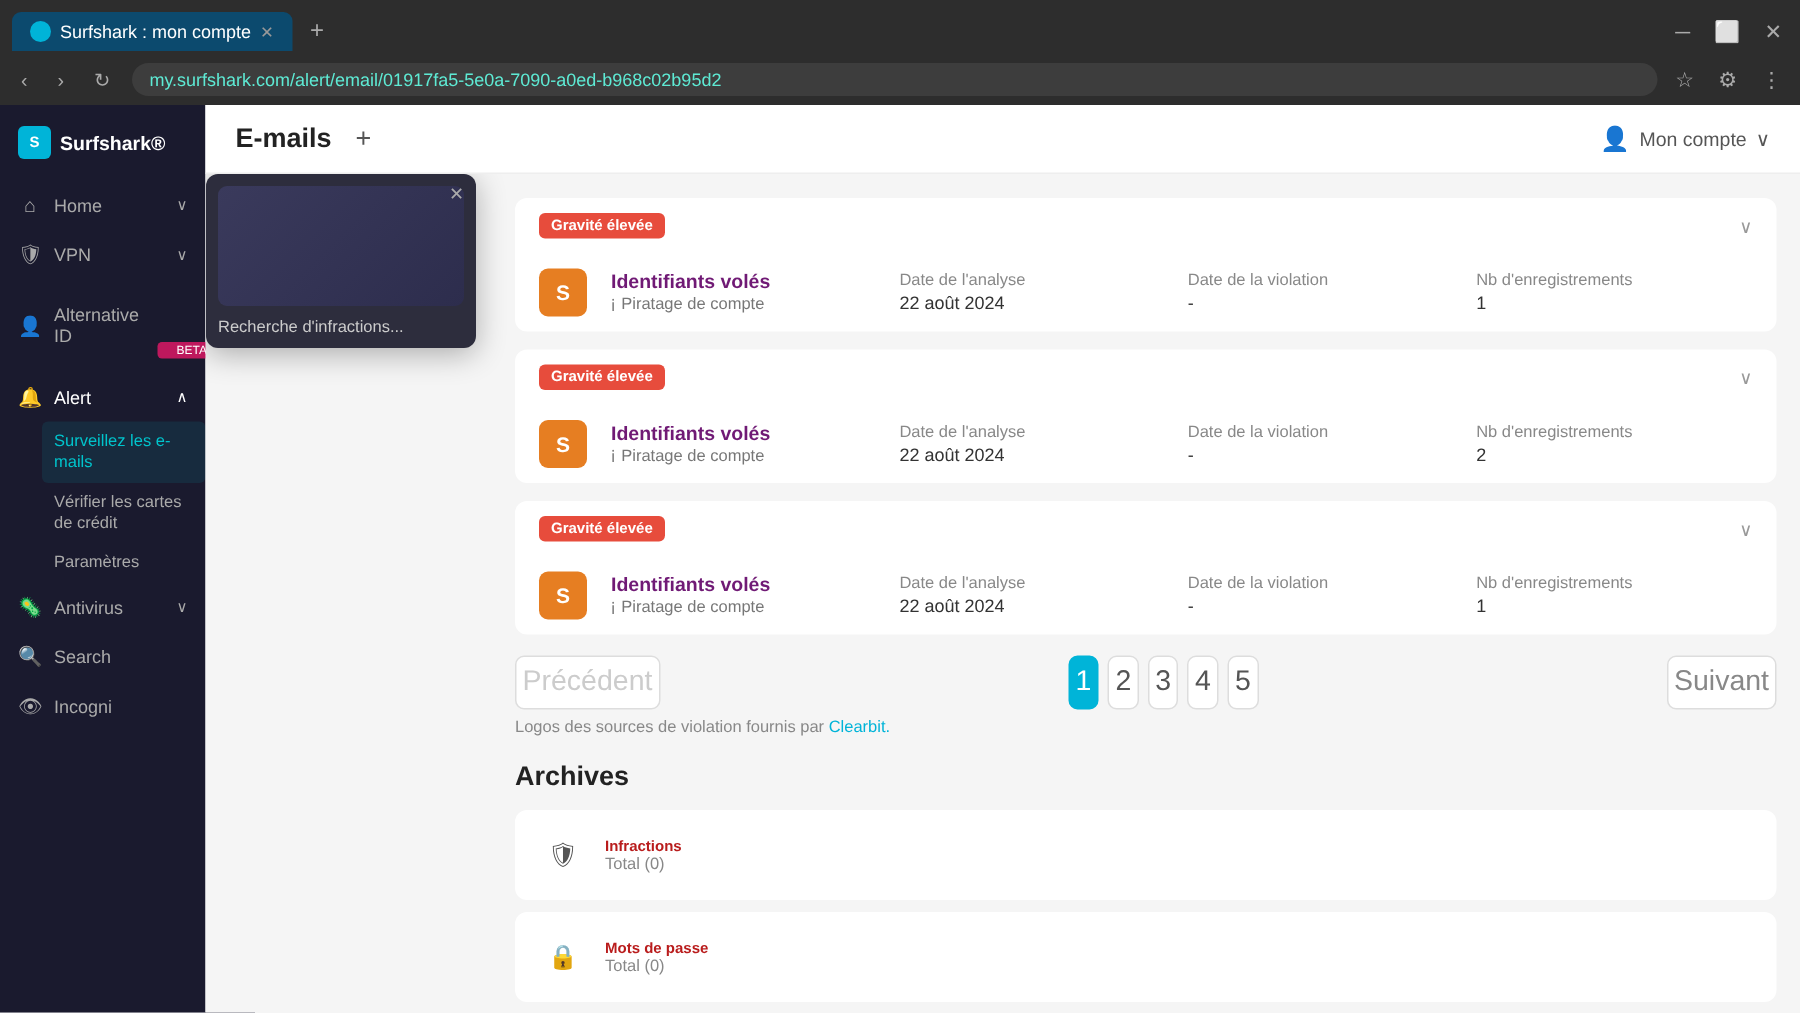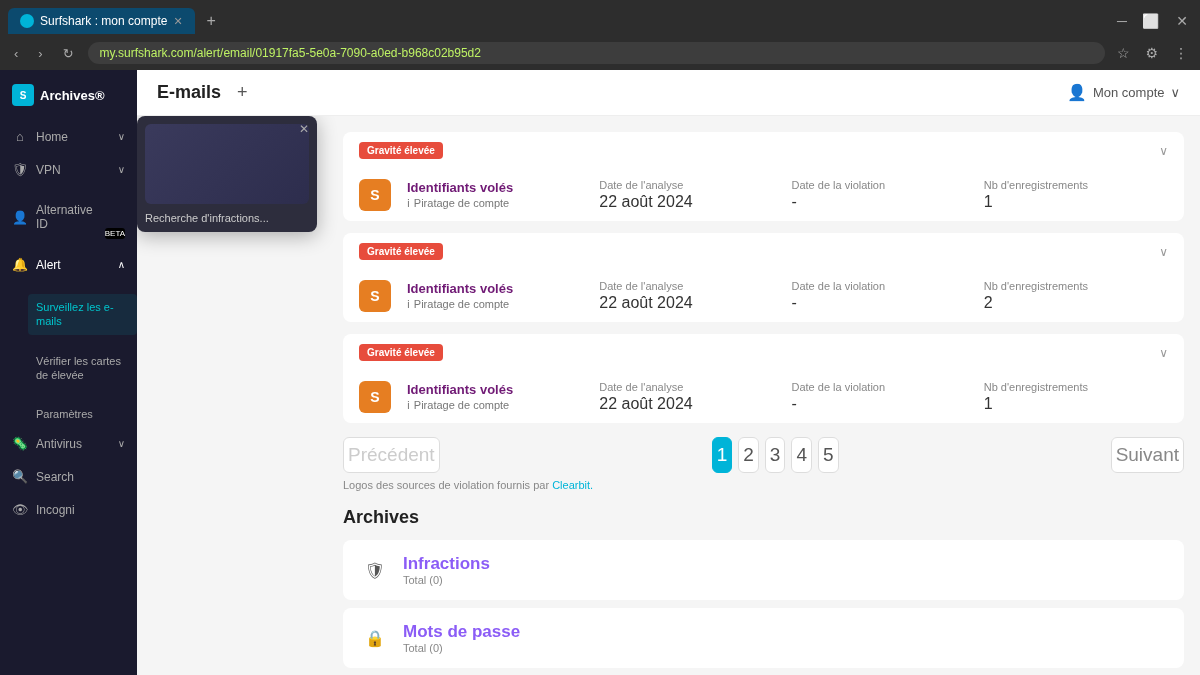--- a/index.html
+++ b/index.html
@@ -27,23 +27,23 @@
     .logo-text { color: #fff; font-size: 13px; font-weight: 700; }
     .logo-icon { width: 22px; height: 22px; background: #00b4d8; border-radius: 4px; display: flex; align-items: center; justify-content: center; }
     .logo-shark { color: #fff; font-size: 10px; font-weight: bold; }
 
     .nav-item { display: flex; align-items: center; justify-content: space-between; padding: 9px 12px; cursor: pointer; font-size: 12px; color: #aaa; }
     .nav-item.active { color: #fff; }
     .nav-item-left { display: flex; align-items: center; gap: 8px; }
     .nav-icon { font-size: 13px; width: 16px; text-align: center; }
     .chevron { font-size: 10px; }
     .nav-sub { padding-left: 36px; }
-    .nav-sub-item { padding: 6px 12px 6px 0; font-size: 11px; color: #aaa; cursor: pointer; line-height: 1.3; margin-top: 13px; }
+    .nav-sub-item { padding: 6px 12px 6px 0; font-size: 11px; color: #aaa; cursor: pointer; line-height: 1.3; }
     .nav-sub-item.active { color: #00c4cc; background: rgba(0,196,204,0.1); border-radius: 4px; padding-left: 8px; margin-left: -8px; }
-    .beta-badge { background: #000000; color: #fff; font-size: 8px; border-radius: 3px; padding: 1px 0; margin-left: 4px; margin-top: 33px; }
+    .beta-badge { background: #be185d; color: #fff; font-size: 8px; border-radius: 3px; padding: 1px 13px; margin-left: 4px; margin-top: 33px; }
 
     
     .main { flex: 1; display: flex; flex-direction: column; overflow: hidden; background: #f5f5f5; }
 
     
     .header { background: #fff; padding: 10px 20px; display: flex; align-items: center; justify-content: space-between; border-bottom: 1px solid #eee; }
     .page-title { font-size: 18px; font-weight: 600; color: #222; }
     .header-right { display: flex; align-items: center; gap: 8px; }
     .account-btn { display: flex; align-items: center; gap: 6px; font-size: 13px; color: #555; cursor: pointer; }
     .add-btn { background: none; border: none; font-size: 18px; cursor: pointer; color: #555; padding: 2px 6px; }
@@ -59,35 +59,35 @@
 
     
     .breach-section { background: #fff; border-radius: 8px; margin-bottom: 12px; overflow: hidden; }
     .breach-header { display: flex; align-items: center; justify-content: space-between; padding: 10px 16px; cursor: pointer; }
     .severity-badge { background: #e74c3c; color: #fff; font-size: 10px; padding: 3px 8px; border-radius: 4px; font-weight: 600; }
     .breach-body { display: grid; grid-template-columns: 40px 1fr 1fr 1fr 1fr; align-items: center; padding: 10px 16px; gap: 8px; }
     .breach-avatar { width: 32px; height: 32px; background: #e67e22; border-radius: 6px; display: flex; align-items: center; justify-content: center; color: #fff; font-weight: bold; font-size: 14px; }
     .breach-title { font-size: 13px; font-weight: 600; color: #701a75; }
     .breach-subtitle { font-size: 11px; color: #777; display: flex; align-items: center; gap: 4px; }
     .breach-col-label { font-size: 11px; color: #888; margin-bottom: 2px; }
-    .breach-col-value { font-size: 16px; color: #333; font-weight: 500; }
+    .breach-col-value { font-size: 12px; color: #333; font-weight: 500; }
     .breach-chevron { color: #999; font-size: 12px; cursor: pointer; }
     .page-btn { padding: 6px 4px; border-radius: 6px; border: 1px solid #ddd; background: #fff; font-size: 19px; cursor: pointer; color: #555; }
     .page-btn.active { background: #00b4d8; color: #fff; border-color: #00b4d8; }
     .page-btn.prev-next { color: #888; }
     .page-btn.disabled { color: #ccc; }
 
     .clearbit-note { font-size: 11px; color: #888; margin-bottom: 16px; }
     .clearbit-link { color: #00b4d8; text-decoration: none; }
 
     
     .archives-title { font-size: 18px; font-weight: 700; color: #222; margin-bottom: 12px; }
     .archive-item { background: #fff; border-radius: 8px; margin-bottom: 8px; padding: 14px 16px; display: flex; align-items: center; gap: 12px; }
     .archive-icon { width: 32px; height: 32px; display: flex; align-items: center; justify-content: center; font-size: 16px; color: #555; }
-    .archive-name { font-size: 17px; font-weight: 600; color: #8b5cf6; }
+    .archive-name { font-size: 10px; font-weight: 600; color: #b91c1c; }
     .archive-count { font-size: 11px; color: #888; }
   </style>
 </head>
 <body>
 
 <div class="browser-chrome">
   <div class="tab-bar">
     <div class="tab active">
       <div class="tab-favicon"></div>
       <span>Surfshark : mon compte</span>
@@ -98,36 +98,36 @@
       <button class="browser-icon-btn">─</button>
       <button class="browser-icon-btn">⬜</button>
       <button class="browser-icon-btn">✕</button>
     </div>
   </div>
   <div class="address-bar">
     <button class="nav-btn">‹</button>
     <button class="nav-btn">›</button>
     <button class="nav-btn">↻</button>
     <div class="url-bar">
-      <span style="font-size:12px;color:#bef264;">my.surfshark.com/alert/email/01917fa5-5e0a-7090-a0ed-b968c02b95d2</span>
+      <span style="font-size:12px;color:#5eead4;">my.surfshark.com/alert/email/01917fa5-5e0a-7090-a0ed-b968c02b95d2</span>
     </div>
     <button class="browser-icon-btn">☆</button>
     <button class="browser-icon-btn">⚙</button>
     <button class="browser-icon-btn">⋮</button>
   </div>
 </div>
 
 <div class="app">
 
   <div class="sidebar">
     <div class="logo">
       <div class="logo-icon">
         <span class="logo-shark">S</span>
       </div>
-      <span class="logo-text">Archives®</span>
+      <span class="logo-text">Surfshark®</span>
     </div>
 
     <div class="nav-item">
       <div class="nav-item-left">
         <span class="nav-icon">⌂</span>
         <span>Home</span>
       </div>
       <span class="chevron">∨</span>
     </div>
 
@@ -153,21 +153,21 @@
         <span>Alert</span>
       </div>
       <span class="chevron">∧</span>
     </div>
 
     <div class="nav-sub">
       <div class="nav-sub-item active">
         <span>Surveillez les e-mails</span>
       </div>
       <div class="nav-sub-item">
-        <span>Vérifier les cartes de élevée</span>
+        <span>Vérifier les cartes de crédit</span>
       </div>
       <div class="nav-sub-item">
         <span>Paramètres</span>
       </div>
     </div>
 
     <div class="nav-item">
       <div class="nav-item-left">
         <span class="nav-icon">🦠</span>
         <span>Antivirus</span>

